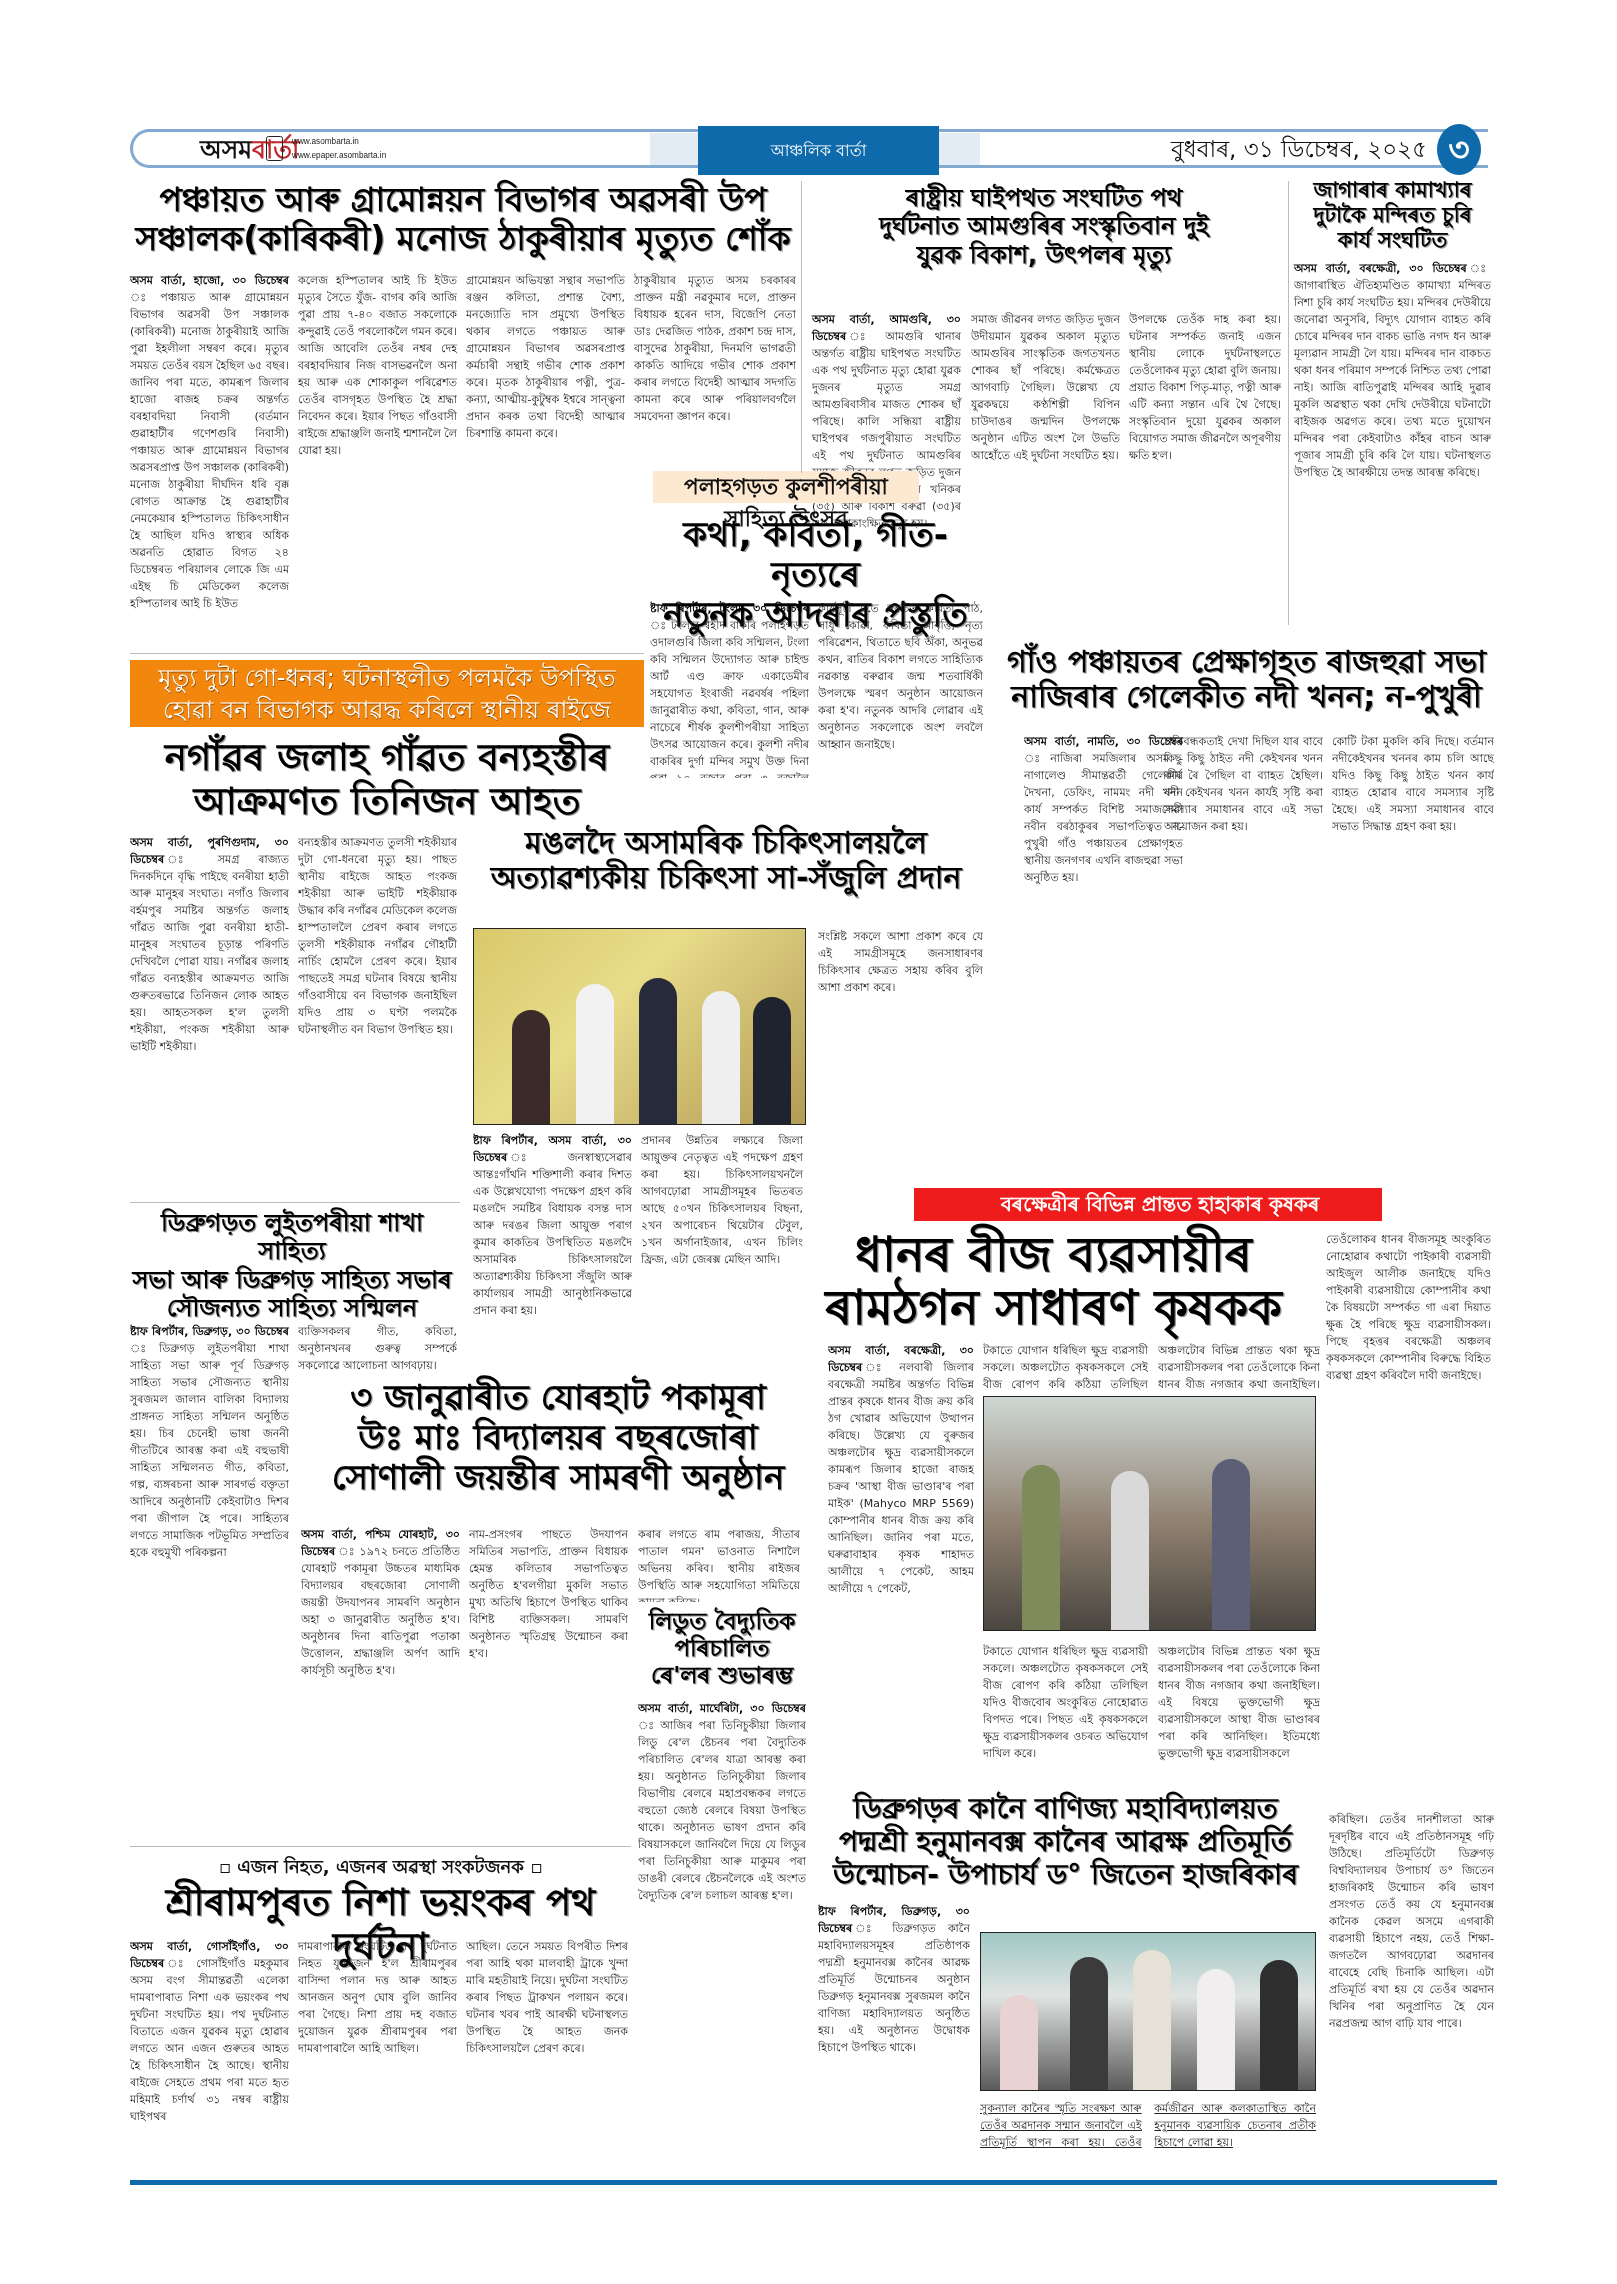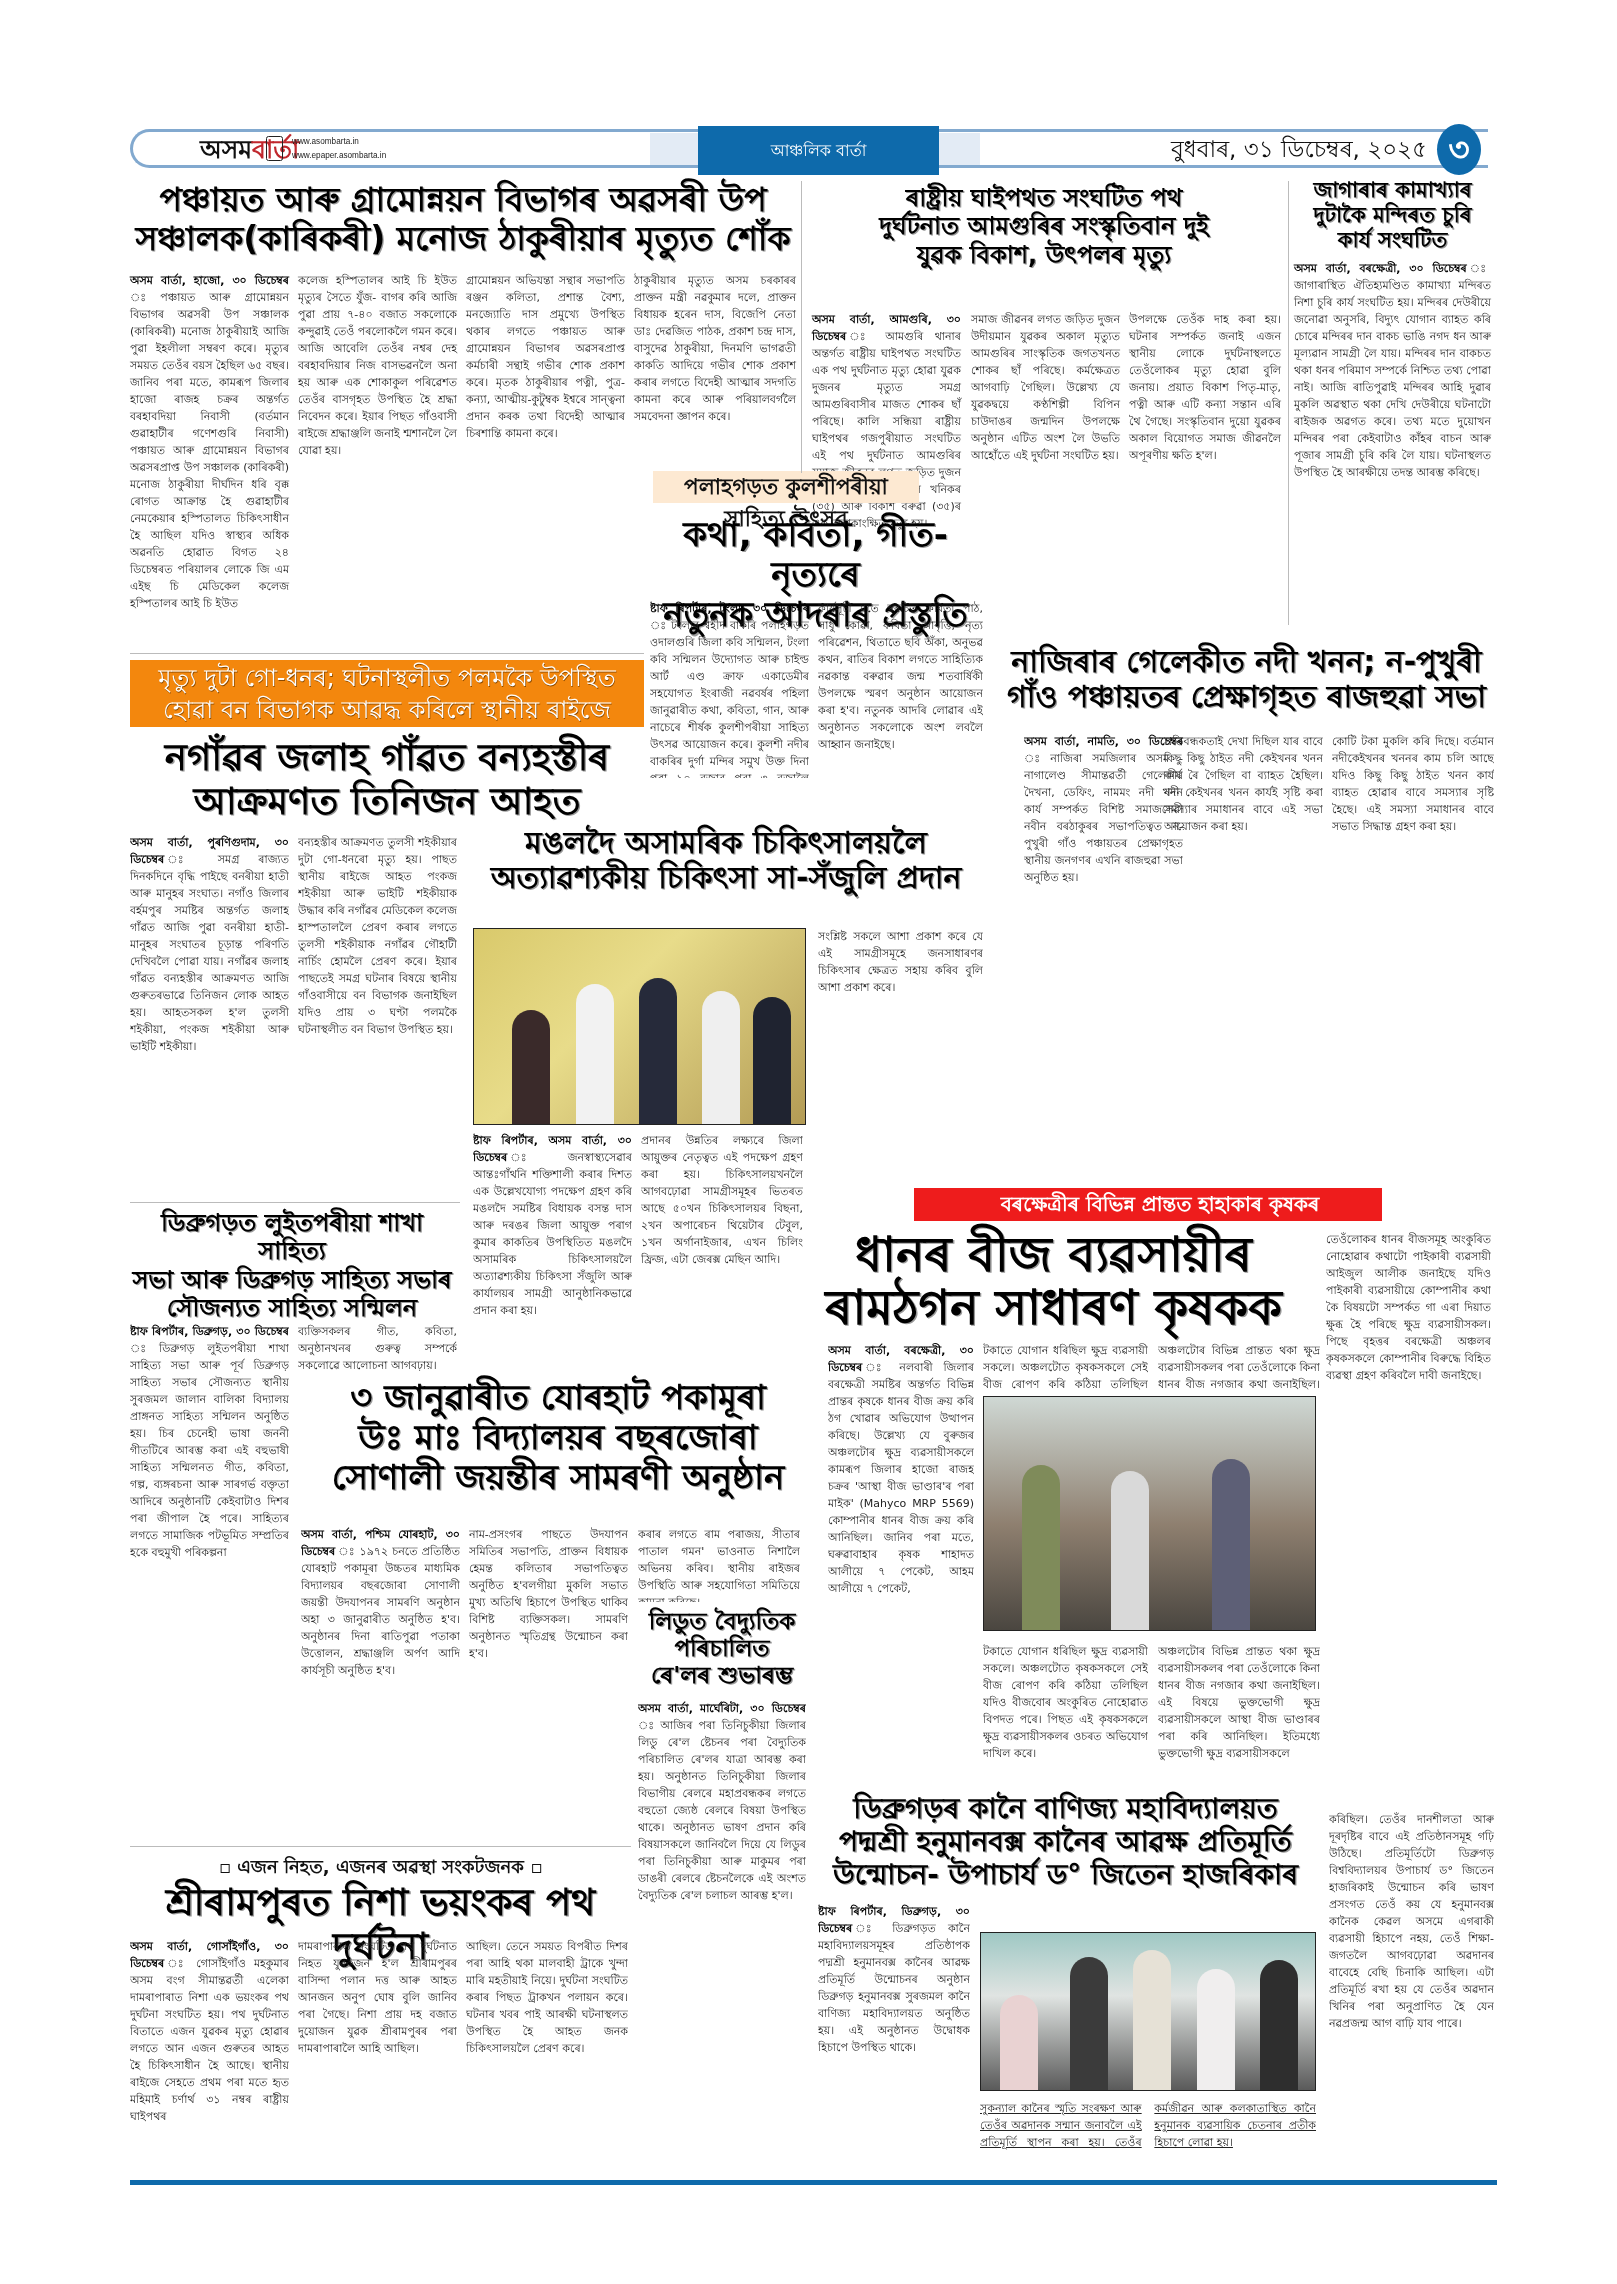--- a/index.html
+++ b/index.html
@@ -69,21 +69,21 @@
 
 <div class="abs hl" style="left:806px;top:184px;width:476px;font-size:24px;">
   <div>ৰাষ্ট্ৰীয় ঘাইপথত সংঘটিত পথ</div>
   <div>দুৰ্ঘটনাত আমগুৰিৰ সংস্কৃতিবান দুই</div>
   <div>যুৱক বিকাশ, উৎপলৰ মৃত্যু</div>
 </div>
 <div class="abs col" style="left:812px;top:311px;width:149px;">
   <b>অসম বাৰ্তা, আমগুৰি, ৩০ ডিচেম্বৰ</b> <span>ঃ আমগুৰি থানাৰ অন্তৰ্গত ৰাষ্ট্ৰীয় ঘাইপথত সংঘটিত এক পথ দুৰ্ঘটনাত মৃত্যু হোৱা যুৱক দুজনৰ মৃত্যুত সমগ্ৰ আমগুৰিবাসীৰ মাজত শোকৰ ছাঁ পৰিছে। কালি সন্ধিয়া ৰাষ্ট্ৰীয় ঘাইপথৰ গজপুৰীয়াত সংঘটিত এই পথ দুৰ্ঘটনাত আমগুৰিৰ সমাজ জীৱনৰ লগত জড়িত দুজন উদীয়মান যুৱক উৎপল খনিকৰ (৩৫) আৰু বিকাশ বৰুৱা (৩৫)ৰ এক অনাকাংক্ষিত মৃত্যু হয়।</span>
 </div>
 <div class="abs col" style="left:971px;top:311px;width:149px;">সমাজ জীৱনৰ লগত জড়িত দুজন উদীয়মান যুৱকৰ অকাল মৃত্যুত আমগুৰিৰ সাংস্কৃতিক জগতখনত শোকৰ ছাঁ পৰিছে। কৰ্মক্ষেত্ৰত আগবাঢ়ি গৈছিল। উল্লেখ্য যে যুৱকদ্বয়ে কণ্ঠশিল্পী বিপিন চাউদাঙৰ জন্মদিন উপলক্ষে অনুষ্ঠান এটিত অংশ লৈ উভতি আহোঁতে এই দুৰ্ঘটনা সংঘটিত হয়।</div>
-<div class="abs col" style="left:1129px;top:311px;width:152px;">উপলক্ষে তেওঁক দাহ কৰা হয়। ঘটনাৰ সম্পৰ্কত জনাই এজন স্থানীয় লোকে দুৰ্ঘটনাস্থলতে তেওঁলোকৰ মৃত্যু হোৱা বুলি জনায়। প্ৰয়াত বিকাশ পিতৃ-মাতৃ, পত্নী আৰু এটি কন্যা সন্তান এৰি থৈ গৈছে। সংস্কৃতিবান দুয়ো যুৱকৰ অকাল বিয়োগত সমাজ জীৱনলৈ অপূৰণীয় ক্ষতি হ'ল।</div>
+<div class="abs col" style="left:1129px;top:311px;width:152px;font-family:Liberation Serif, serif;">উপলক্ষে তেওঁক দাহ কৰা হয়। ঘটনাৰ সম্পৰ্কত জনাই এজন স্থানীয় লোকে দুৰ্ঘটনাস্থলতে তেওঁলোকৰ মৃত্যু হোৱা বুলি জনায়। প্ৰয়াত বিকাশ পিতৃ-মাতৃ, পত্নী আৰু এটি কন্যা সন্তান এৰি থৈ গৈছে। সংস্কৃতিবান দুয়ো যুৱকৰ অকাল বিয়োগত সমাজ জীৱনলৈ অপূৰণীয় ক্ষতি হ'ল।</div>
 
 <div class="abs hl" style="left:1294px;top:178px;width:197px;font-size:21px;">
   <div>জাগাৰাৰ কামাখ্যাৰ</div>
   <div>দুটাকৈ মন্দিৰত চুৰি</div>
   <div>কাৰ্য সংঘটিত</div>
 </div>
 <div class="abs col" style="left:1294px;top:260px;width:197px;">
   <b>অসম বাৰ্তা, বৰক্ষেত্ৰী, ৩০ ডিচেম্বৰ</b> <span>ঃ জাগাৰাস্থিত ঐতিহ্যমণ্ডিত কামাখ্যা মন্দিৰত নিশা চুৰি কাৰ্য সংঘটিত হয়। মন্দিৰৰ দেউৰীয়ে জনোৱা অনুসৰি, বিদ্যুৎ যোগান ব্যাহত কৰি চোৰে মন্দিৰৰ দান বাকচ ভাঙি নগদ ধন আৰু মূল্যৱান সামগ্ৰী লৈ যায়। মন্দিৰৰ দান বাকচত থকা ধনৰ পৰিমাণ সম্পৰ্কে নিশ্চিত তথ্য পোৱা নাই। আজি ৰাতিপুৱাই মন্দিৰৰ আহি দুৱাৰ মুকলি অৱস্থাত থকা দেখি দেউৰীয়ে ঘটনাটো ৰাইজক অৱগত কৰে। তথ্য মতে দুয়োখন মন্দিৰৰ পৰা কেইবাটাও কাঁহৰ বাচন আৰু পূজাৰ সামগ্ৰী চুৰি কৰি লৈ যায়। ঘটনাস্থলত উপস্থিত হৈ আৰক্ষীয়ে তদন্ত আৰম্ভ কৰিছে।</span>
 </div>
 
@@ -91,22 +91,22 @@
 <div class="abs hl" style="left:644px;top:514px;width:343px;font-size:34px;">
   <div>কথা, কবিতা, গীত-নৃত্যৰে</div>
   <div>নতুনক আদৰাৰ প্ৰস্তুতি</div>
 </div>
 <div class="abs col" style="left:650px;top:600px;width:159px;height:178px;overflow:hidden;">
   <b>ষ্টাফ ৰিপৰ্টাৰ, টংলা, ৩০ ডিচেম্বৰ</b> <span>ঃ টংলাৰ শ্বহীদ বাকৰি পলাহগড়ত ওদালগুৰি জিলা কবি সন্মিলন, টংলা কবি সন্মিলন উদ্যোগত আৰু চাইল্ড আৰ্ট এণ্ড ক্ৰাফ একাডেমীৰ সহযোগত ইংৰাজী নৱবৰ্ষৰ পহিলা জানুৱাৰীত কথা, কবিতা, গান, আৰু নাচেৰে শীৰ্ষক কুলশীপৰীয়া সাহিত্য উৎসৱ আয়োজন কৰে। কুলশী নদীৰ বাকৰিৰ দুৰ্গা মন্দিৰ সমুখ উক্ত দিনা পুৱা ১০ বজাৰ পৰা ৩ বজালৈ অনুষ্ঠিত হ'ব লগা</span>
 </div>
 <div class="abs col" style="left:818px;top:600px;width:165px;height:178px;overflow:hidden;">কাৰ্যসূচী মতে স্বৰচিত কবিতা পাঠ, সাধু কোৱা, কবিতা আবৃত্তি, নৃত্য পৰিৱেশন, থিতাতে ছবি অঁকা, অনুভৱ কথন, ৰাতিৰ বিকাশ লগতে সাহিত্যিক নৱকান্ত বৰুৱাৰ জন্ম শতবাৰ্ষিকী উপলক্ষে স্মৰণ অনুষ্ঠান আয়োজন কৰা হ'ব। নতুনক আদৰি লোৱাৰ এই অনুষ্ঠানত সকলোকে অংশ লবলৈ আহ্বান জনাইছে।</div>
 
 <div class="abs hl" style="left:996px;top:644px;width:501px;font-size:30px;">
+  <div>গাঁও পঞ্চায়তৰ প্ৰেক্ষাগৃহত ৰাজহুৱা সভা</div>
   <div>নাজিৰাৰ গেলেকীত নদী খনন; ন-পুখুৰী</div>
-  <div>গাঁও পঞ্চায়তৰ প্ৰেক্ষাগৃহত ৰাজহুৱা সভা</div>
 </div>
 <div class="abs col" style="left:996px;top:733px;width:159px;height:438px;overflow:hidden;margin-left:28px;">
   <b>অসম বাৰ্তা, নামতি, ৩০ ডিচেম্বৰ</b> <span>ঃ নাজিৰা সমজিলাৰ অসম - নাগালেণ্ড সীমান্তৱৰ্তী গেলেকীৰ দৈখনা, ডেফিং, নামমং নদী খনন কাৰ্য সম্পৰ্কত বিশিষ্ট সমাজসেৱী নবীন বৰঠাকুৰৰ সভাপতিত্বত ন-পুখুৰী গাঁও পঞ্চায়তৰ প্ৰেক্ষাগৃহত স্থানীয় জনগণৰ এখনি ৰাজহুৱা সভা অনুষ্ঠিত হয়।</span>
 </div>
 <div class="abs col" style="left:1164px;top:733px;width:159px;height:438px;overflow:hidden;">প্ৰতিবন্ধকতাই দেখা দিছিল যাৰ বাবে কিছু কিছু ঠাইত নদী কেইখনৰ খনন কাৰ্য ৰৈ গৈছিল বা ব্যাহত হৈছিল। নদী কেইখনৰ খনন কাৰ্যই সৃষ্টি কৰা সমস্যাৰ সমাধানৰ বাবে এই সভা আয়োজন কৰা হয়।</div>
 <div class="abs col" style="left:1332px;top:733px;width:162px;height:438px;overflow:hidden;">কোটি টকা মুকলি কৰি দিছে। বৰ্তমান নদীকেইখনৰ খননৰ কাম চলি আছে যদিও কিছু কিছু ঠাইত খনন কাৰ্য ব্যাহত হোৱাৰ বাবে সমস্যাৰ সৃষ্টি হৈছে। এই সমস্যা সমাধানৰ বাবে সভাত সিদ্ধান্ত গ্ৰহণ কৰা হয়।</div>
 
 <div class="abs banner-orange">
   <div>মৃত্যু দুটা গো-ধনৰ; ঘটনাস্থলীত পলমকৈ উপস্থিত</div>
   <div>হোৱা বন বিভাগক আৱদ্ধ কৰিলে স্থানীয় ৰাইজে</div>

